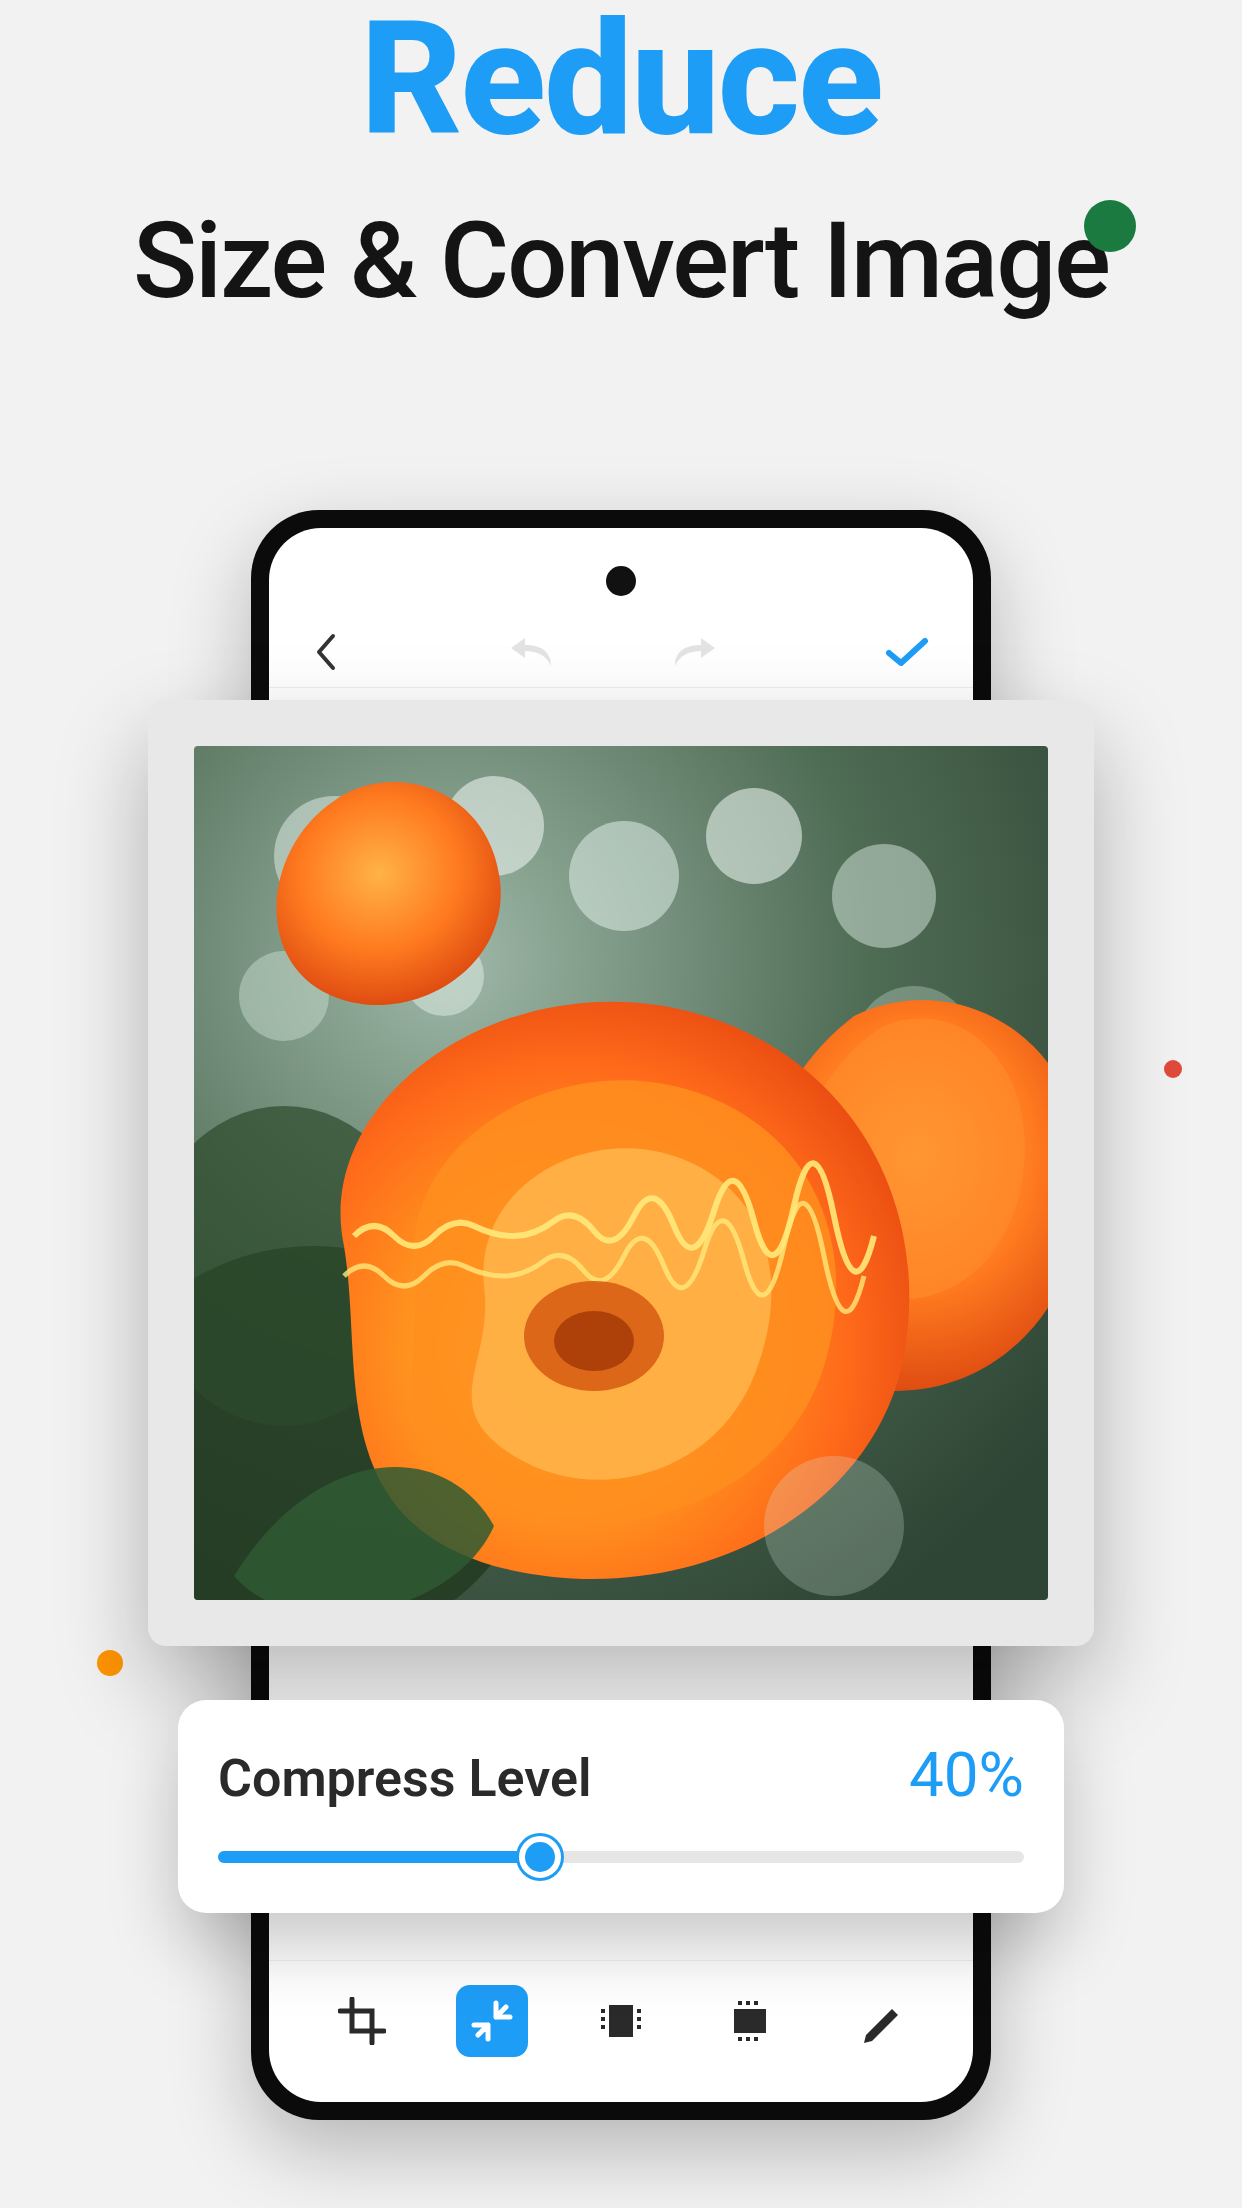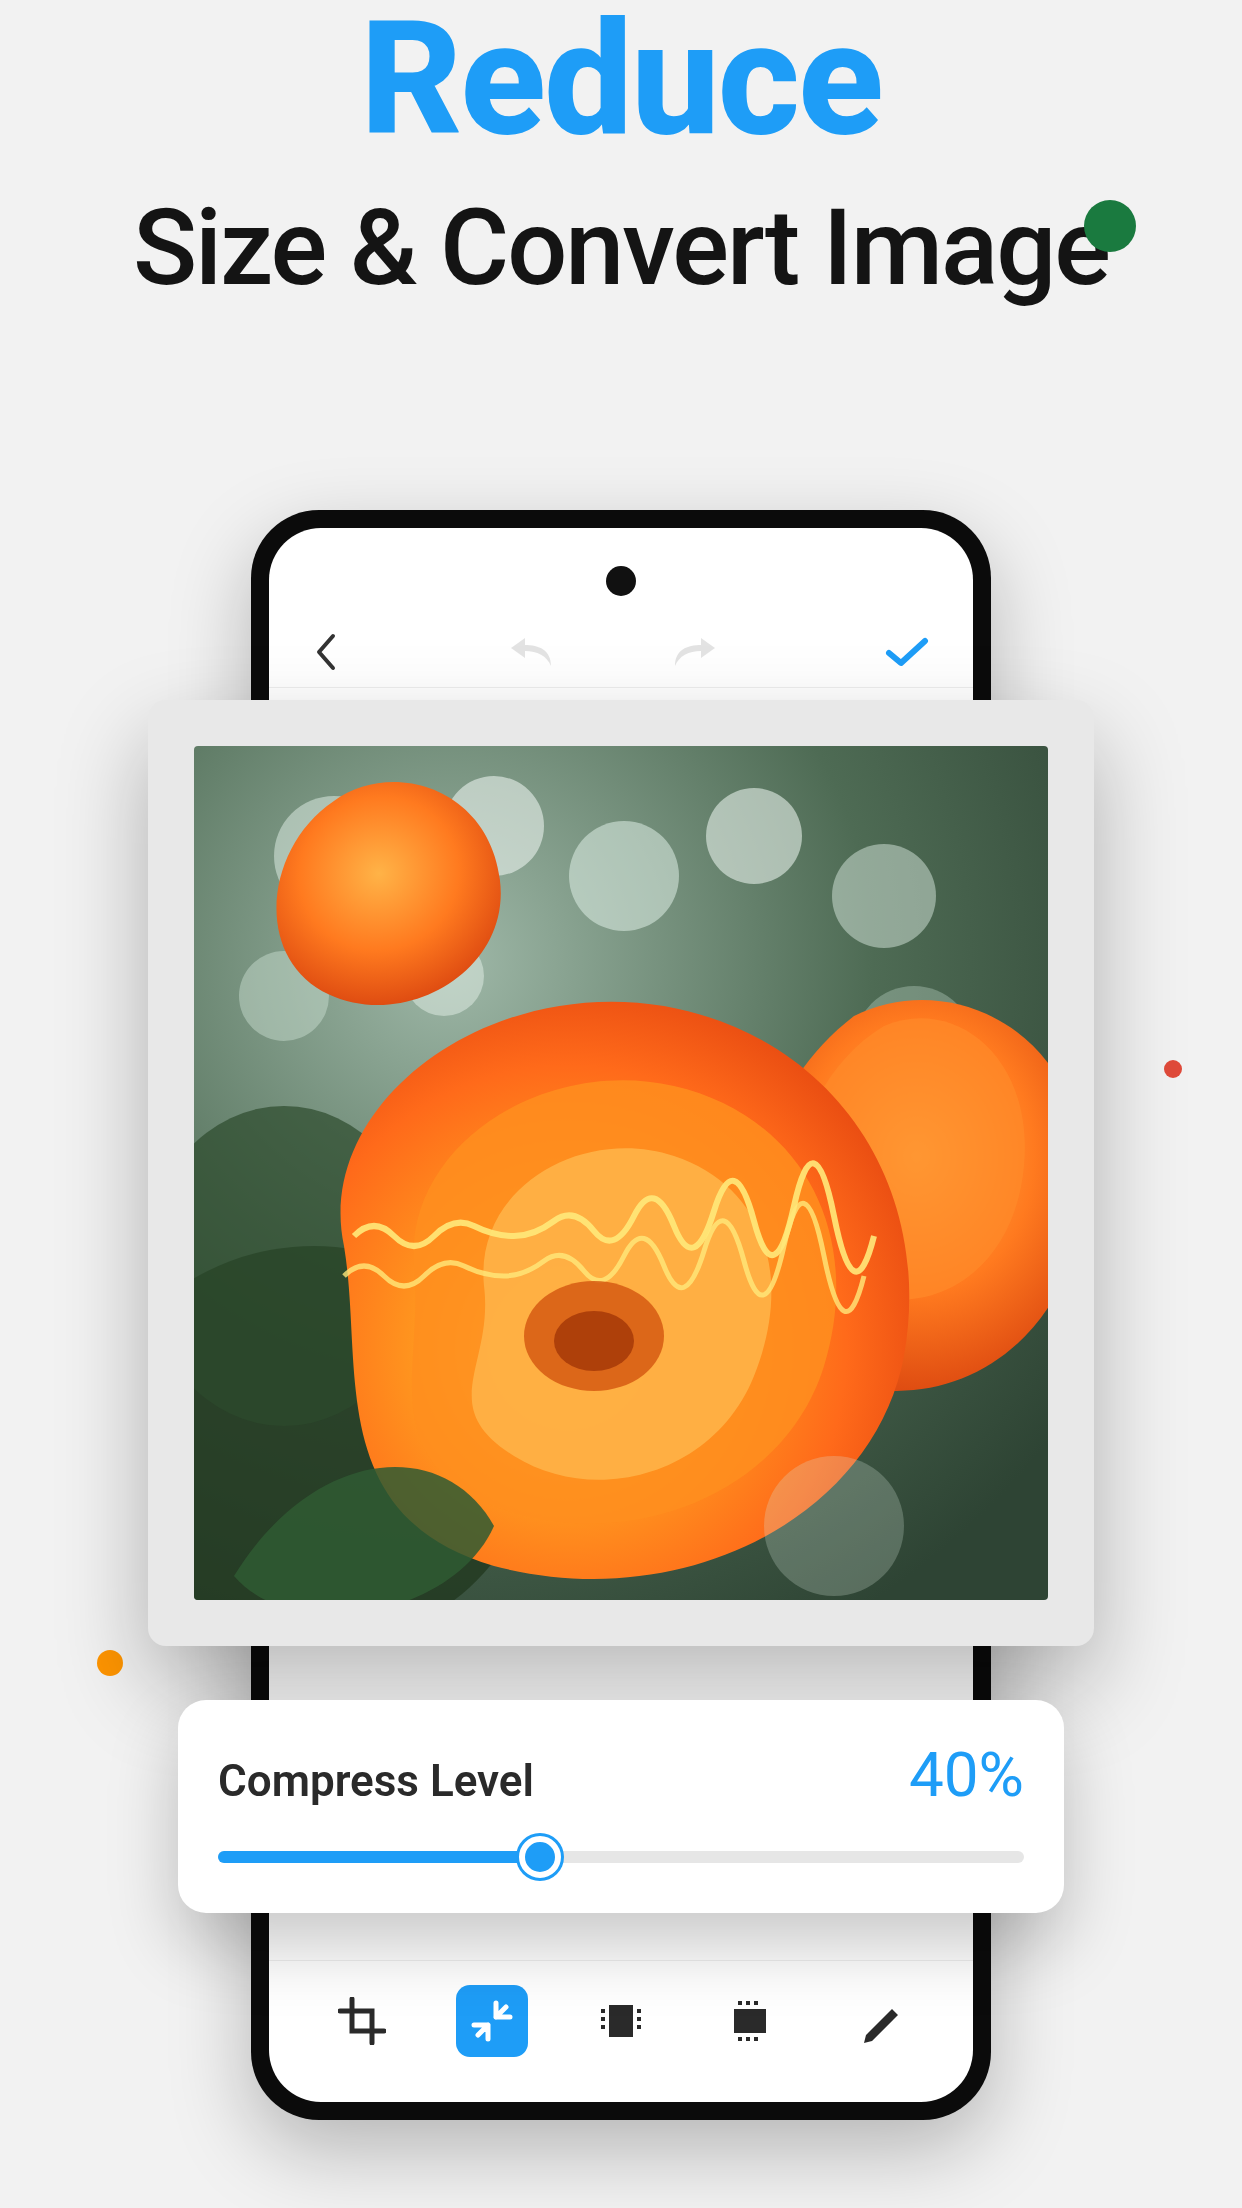--- a/index.html
+++ b/index.html
@@ -26,21 +26,21 @@
     font-weight: 800;
     font-size: 158px;
     letter-spacing: -2px;
     line-height: 1;
   }
   .headline-sub {
     color: #141414;
     font-weight: 500;
     font-size: 106px;
     letter-spacing: -2px;
-    margin-top: 28px;
+    margin-top: 41px;
   }
 
   
   .phone {
     position: absolute;
     left: 50%;
     transform: translateX(-50%);
     top: 510px;
     width: 740px;
     height: 1610px;
@@ -119,21 +119,21 @@
     padding: 38px 40px 50px;
     z-index: 5;
   }
   .slider-head {
     display: flex;
     justify-content: space-between;
     align-items: baseline;
     margin-bottom: 40px;
   }
   .slider-title {
-    font-size: 44px;
+    font-size: 52px;
     font-weight: 600;
     color: #2a2a2a;
   }
   .slider-value {
     font-size: 62px;
     font-weight: 400;
     color: #1e9df7;
   }
   .slider-track {
     position: relative;

